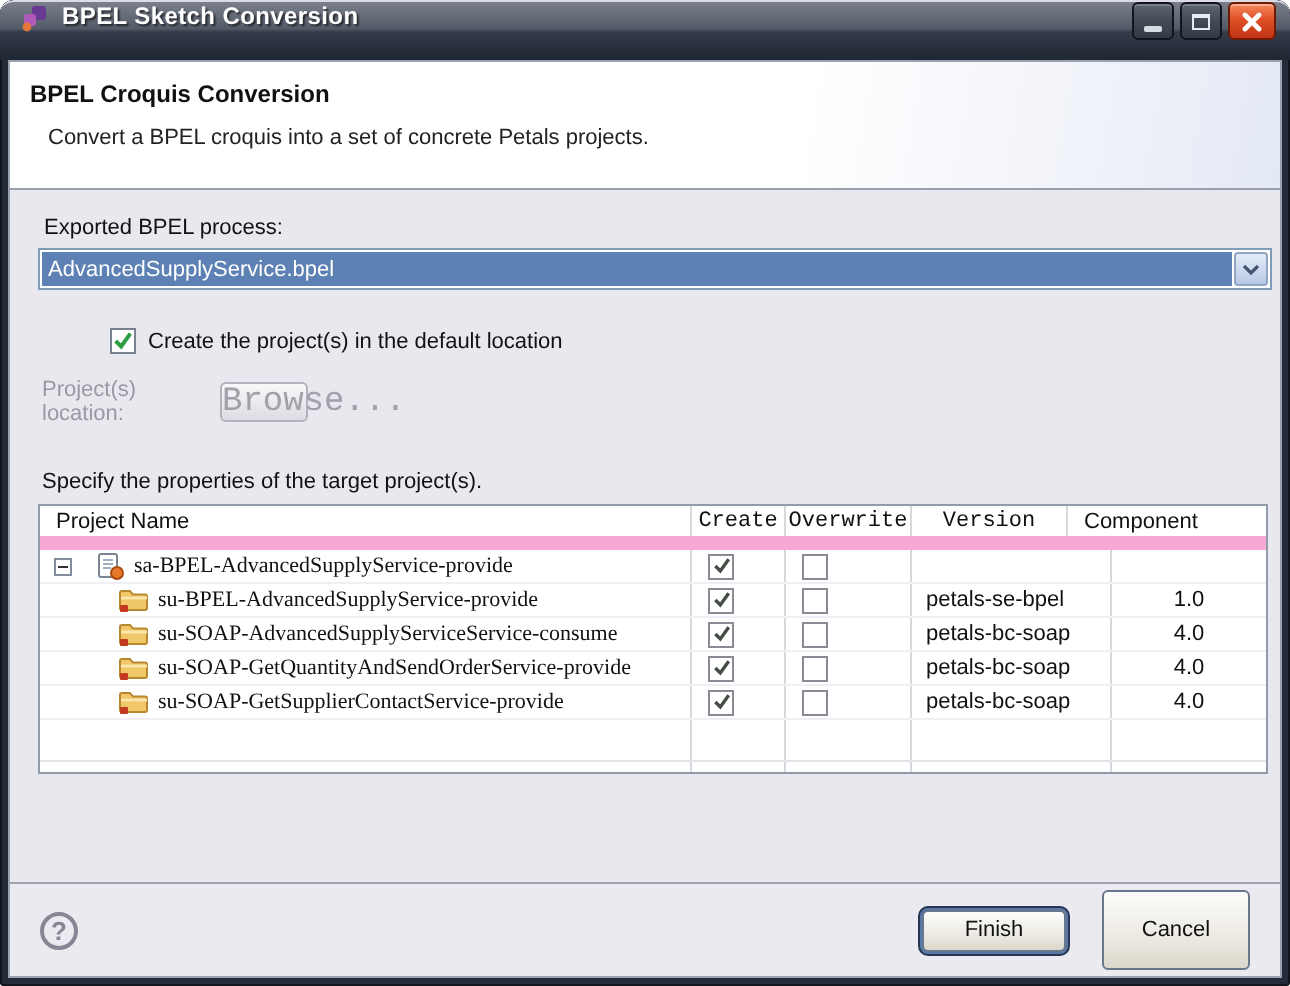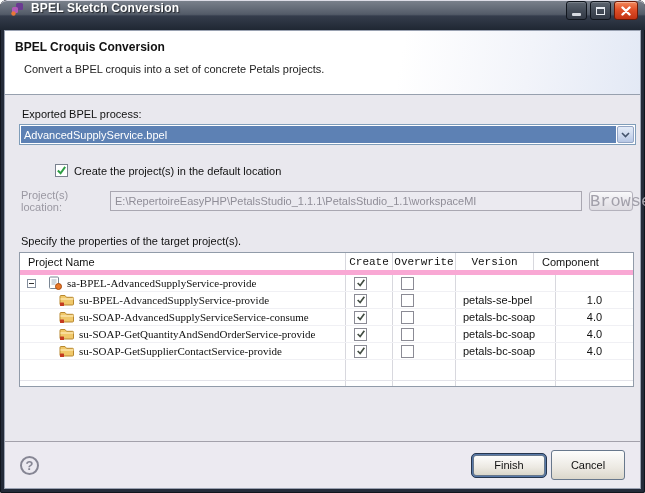--- a/index.html
+++ b/index.html
@@ -86,21 +86,21 @@
     background:linear-gradient(180deg,#f8f8fa 0%,#e9e7ec 60%,#dedce2 100%);
     color:#a2a0aa; font-family:Liberation Mono, monospace; font-size:17px;
   }
   .caption { position:absolute; left:16px; top:140px; }
   
   .tbl {
     position:absolute; left:14px; top:157px; width:615px; height:135px;
     background:#fff; border:1px solid #919ba9; display:flex; flex-direction:column;
     overflow:hidden;
   }
-  .thead { display:flex; height:22px; flex:0 0 auto; border-bottom:5px solid #f9a8d4; align-items:stretch; }
+  .thead { display:flex; height:22px; flex:0 0 auto; border-bottom:7px solid #f9a8d4; align-items:stretch; }
   .th { display:flex; align-items:center; padding:0 8px; }
   .th + .th, .td + .td { border-left:1px solid #d8d8de; }
   .c-name { flex:1; min-width:0; }
   .c-create { width:47px; flex:0 0 auto; }
   .c-over { width:63px; flex:0 0 auto; }
   .c-comp { width:100px; flex:0 0 auto; }
   .c-ver { width:78px; flex:0 0 auto; }
   .th.c-create, .th.c-over, .th.c-ver { justify-content:center; padding:0 2px;font-family:Liberation Mono, monospace; }
   .tr { display:flex; height:17px; flex:0 0 auto; align-items:stretch; border-bottom:1px solid #f0f0f4; }
   .td { display:flex; align-items:center; overflow:hidden; white-space:nowrap; }
@@ -136,21 +136,21 @@
   .spacer { flex:1; }
   .pushbtn {
     width:72px; height:21px; border:1px solid #68788c; border-radius:3px;
     background:linear-gradient(180deg,#fdfdfc 0%,#ece9e2 60%,#dbd7cb 100%);
     font-family:inherit; font-size:11px; color:#111;
   }
   .default-ring {
     padding:1px; background:#5878a8; border:1px solid #26364e; border-radius:5px;
     display:inline-flex;
   }
-  .cancel { margin-left:4px; width:74px; height:30px; }
+  .cancel { margin-left:16px; width:74px; height:40px; }
 </style>
 </head>
 <body>
 
 <div class="window">
 
   <div class="titlebar">
     <span class="win-icon">
       <svg width="16" height="16" viewBox="0 0 16 16">
         <rect x="7" y="2" width="7" height="7" rx="1.5" fill="#6a3a92"></rect>
@@ -198,21 +198,20 @@
         <span class="cb">
           <svg width="11" height="11" viewBox="0 0 12 12">
             <path d="M2 6 L5 9 L10 2" stroke="#2e9e44" stroke-width="2.2" fill="none"></path>
           </svg>
         </span>
         <span class="lbl">Create the project(s) in the default location</span>
       </div>
 
       <div class="loc-row">
         <span class="lbl disabled loc-lbl">Project(s) location:</span>
-        <input class="textfield" disabled="" value="E:\RepertoireEasyPHP\PetalsStudio_1.1.1\PetalsStudio_1.1\workspaceMI" style="">
         <button class="btn-browse" disabled="">Browse...</button>
       </div>
 
       <div class="lbl caption">Specify the properties of the target project(s).</div>
 
       <div class="tbl">
         <div class="thead">
           <div class="th c-name">Project Name</div>
           <div class="th c-create">Create</div>
           <div class="th c-over">Overwrite</div>

